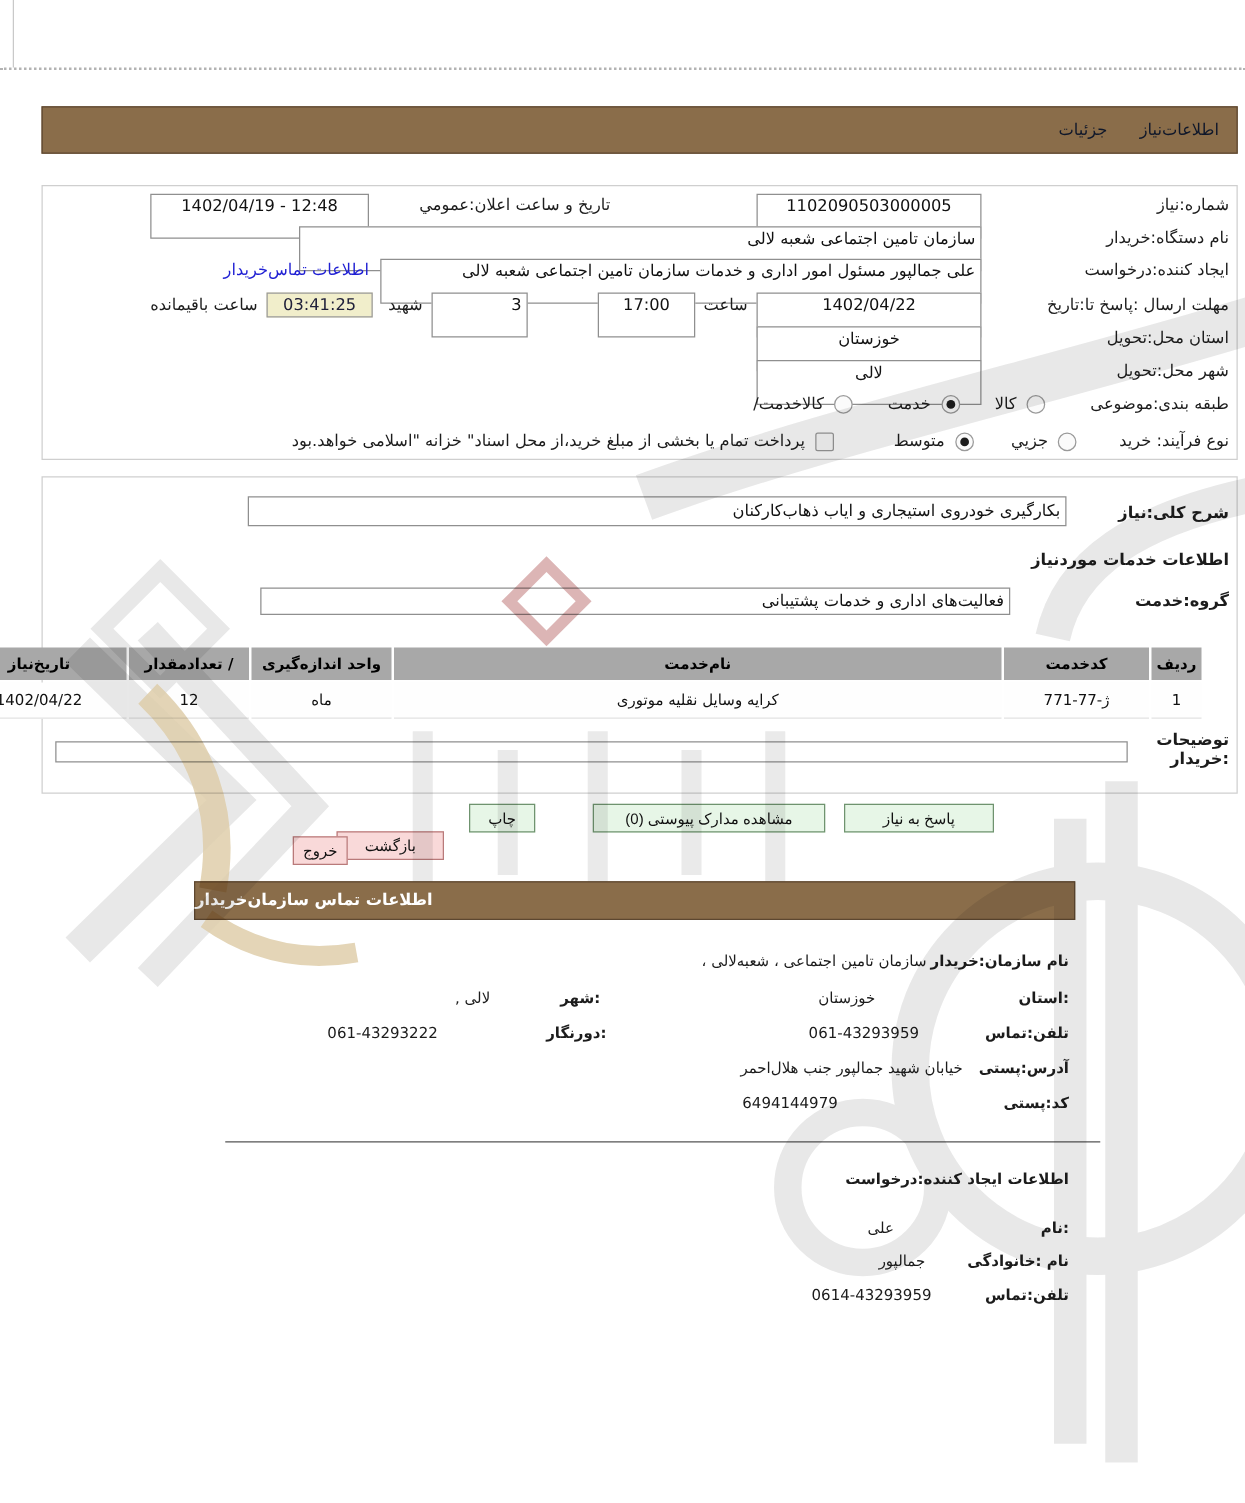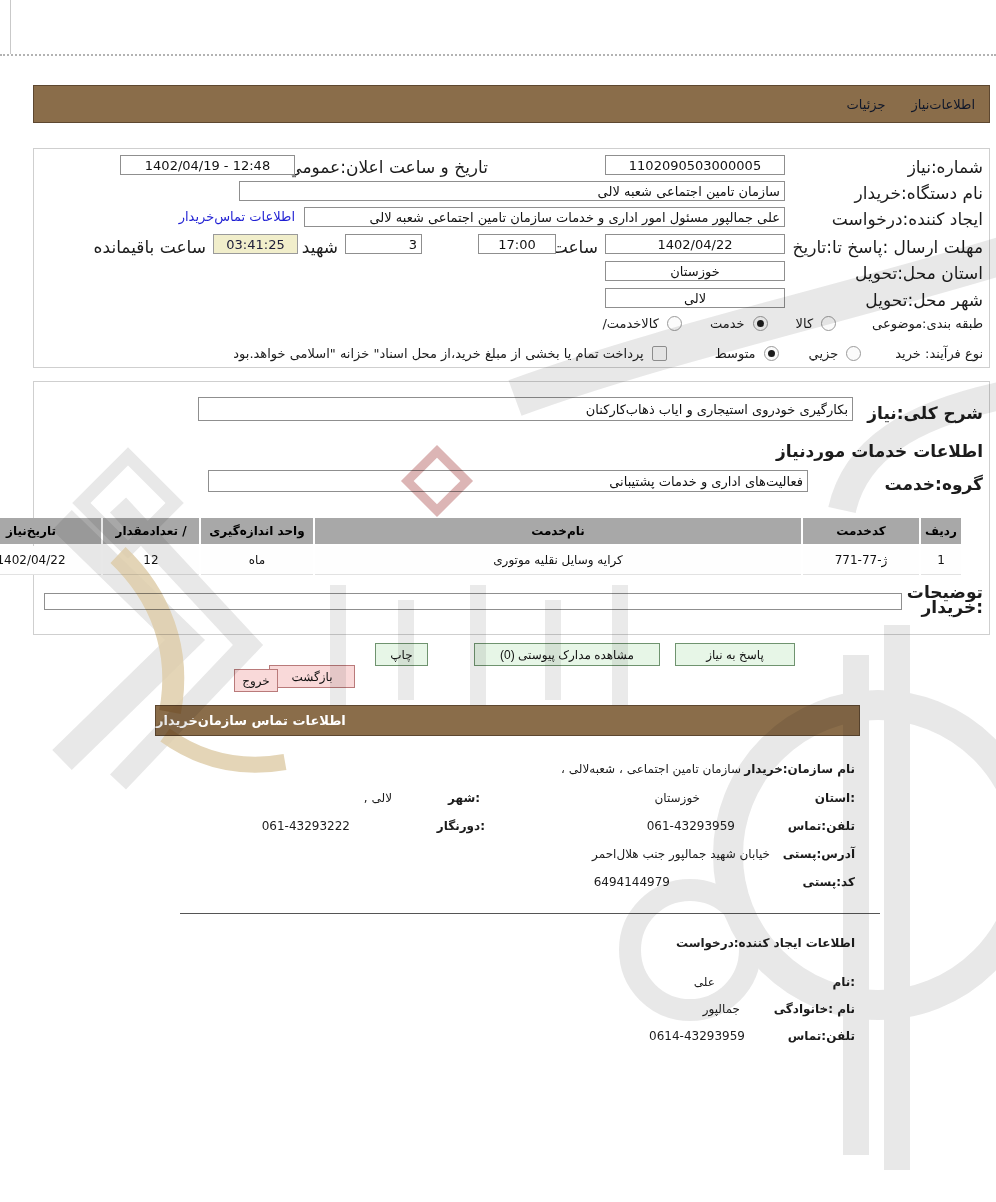--- a/index.html
+++ b/index.html
@@ -1,25 +1,25 @@
 <!DOCTYPE html>
 <html lang="fa"><head>
 <meta charset="utf-8">
 <style>
   html,body{margin:0;padding:0;}
   body{
     width:996px;height:1202px;position:relative;background:#fff;
     font-family:"DejaVu Sans", sans-serif;direction:rtl;overflow:hidden;
   }
-  .lbl{position:absolute;font-size:17px;color:#1c1c1c;white-space:nowrap;}
+  .lbl{position:absolute;font-size:13px;color:#1c1c1c;white-space:nowrap;}
   .bold{font-weight:bold;}
   .sm{font-size:12px;}
   .box{
     position:absolute;border:1px solid #8f8f8f;background:#fff;
-    font-size:13px;height:20px;line-height:20px;padding:0 4px;
+    font-size:13px;height:36px;line-height:20px;padding:0 4px;
     white-space:nowrap;overflow:hidden;color:#111;box-sizing:border-box;
   }
   .center{text-align:center;}
   .right{text-align:right;}
   .ltr{direction:ltr;}
   .frame{position:absolute;border:1px solid #cfcfcf;background:#fff;box-sizing:border-box;}
   .brownbar{
     position:absolute;background:#8a6d4a;border:1px solid #5d4730;
     color:#fff;box-sizing:border-box;display:flex;align-items:center;
   }

